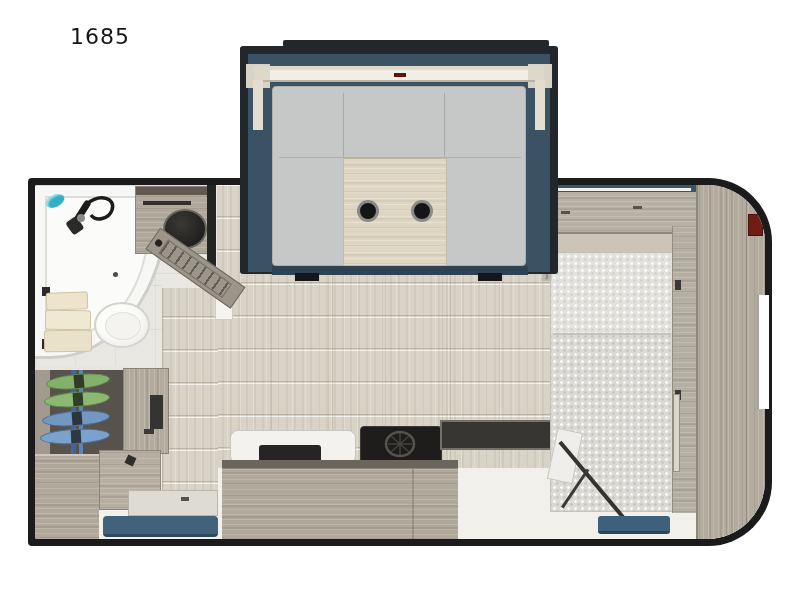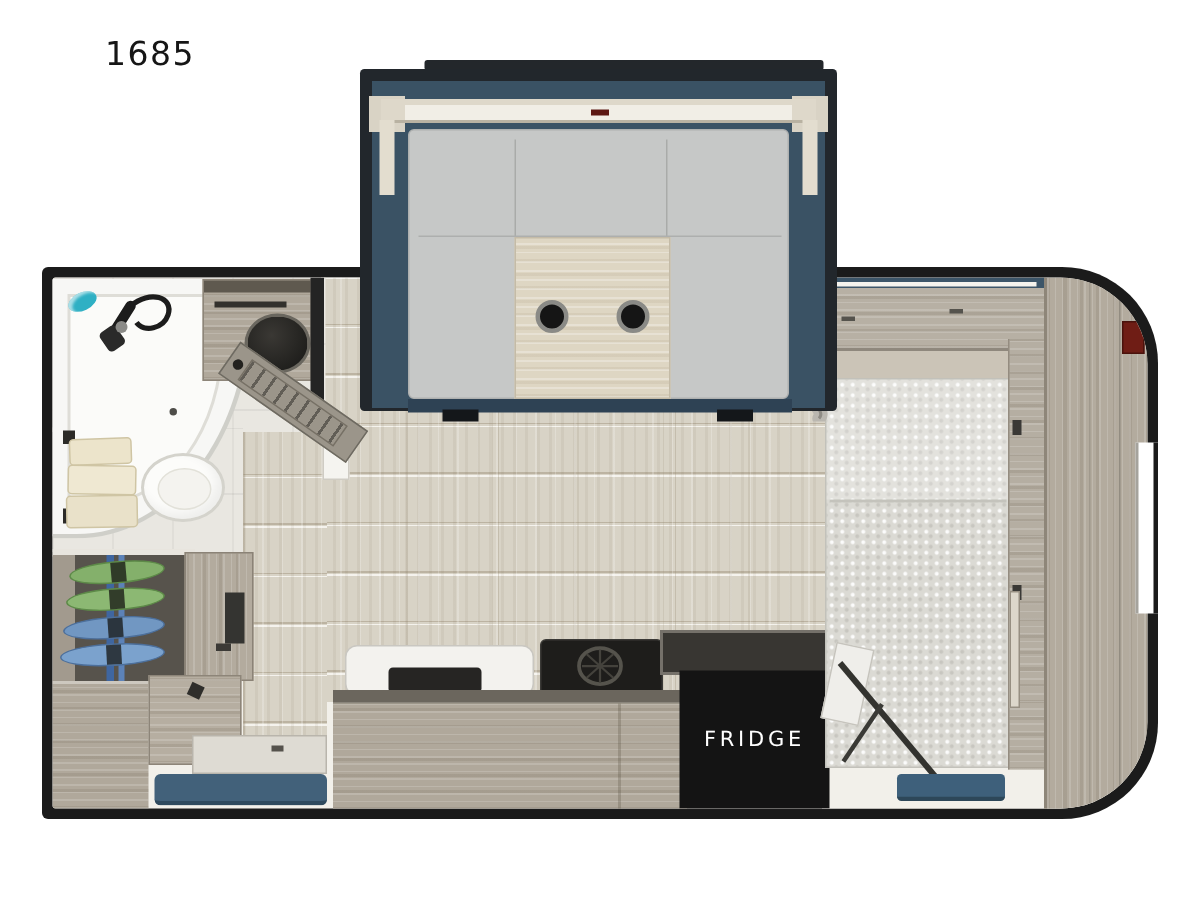--- a/index.html
+++ b/index.html
@@ -125,23 +125,20 @@
         <svg class="abs" style="left:22px;top:2px;" width="34" height="32" viewBox="0 0 34 32">
           <ellipse cx="17" cy="15" rx="14" ry="12" fill="none" stroke="#55534c" stroke-width="2.5"></ellipse>
           <path d="M5 15 H29 M17 4 V26 M8 7 L26 23 M26 7 L8 23" stroke="#44423c" stroke-width="1.5"></path>
         </svg>
       </div>
       <div class="abs" style="left:187px;top:275px;width:236px;height:8px;background:#6b665d;"></div>
       <div class="abs wood-h" style="left:187px;top:283px;width:236px;height:72px;border-top:1px solid #8a857b;box-sizing:border-box;">
         <div class="abs" style="left:190px;top:0;width:2px;height:100%;background:rgba(80,70,55,.25);"></div>
       </div>
       <div class="abs" style="left:405px;top:235px;width:114px;height:30px;background:#383632;border:2px solid #75716a;box-sizing:border-box;"></div>
-      <div class="abs" style="left:418px;top:262px;width:100px;height:92px;background:#141414;display:flex;align-items:center;justify-content:center;">
-        <span class="fridge-label">FRIDGE</span>
-      </div>
 
       <div class="abs" style="left:510px;top:0;width:152px;height:8px;background:#3c5568;">
         <div class="abs" style="left:6px;top:3px;width:140px;height:3px;background:#f4f2ec;"></div>
       </div>
       <div class="abs wood-h" style="left:503px;top:7px;width:162px;height:42px;border-bottom:2px solid #8f887d;box-sizing:border-box;background-color:#b7b0a4;">
         <div class="abs" style="left:23px;top:19px;width:9px;height:3px;background:#55534d;"></div>
         <div class="abs" style="left:95px;top:14px;width:9px;height:3px;background:#55534d;"></div>
       </div>
       <div class="abs" style="left:515px;top:49px;width:124px;height:18px;background:#cbc4b7;border-bottom:1px solid #a79f92;"></div>
       <div class="abs mattress" style="left:515px;top:67px;width:124px;height:260px;">

